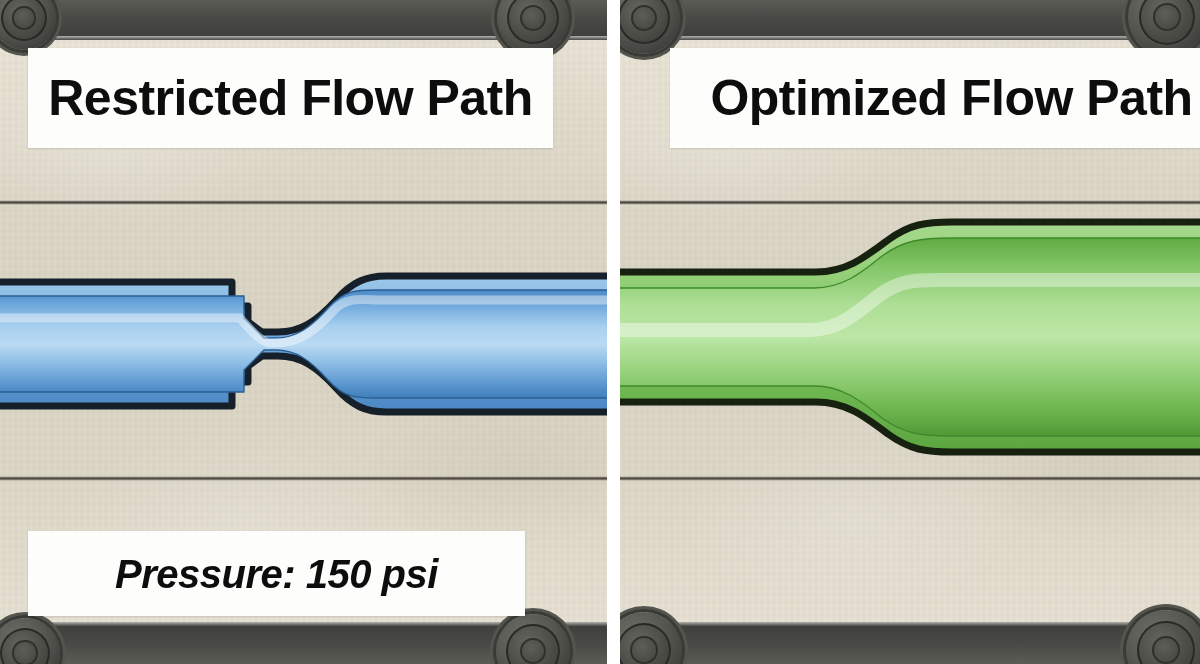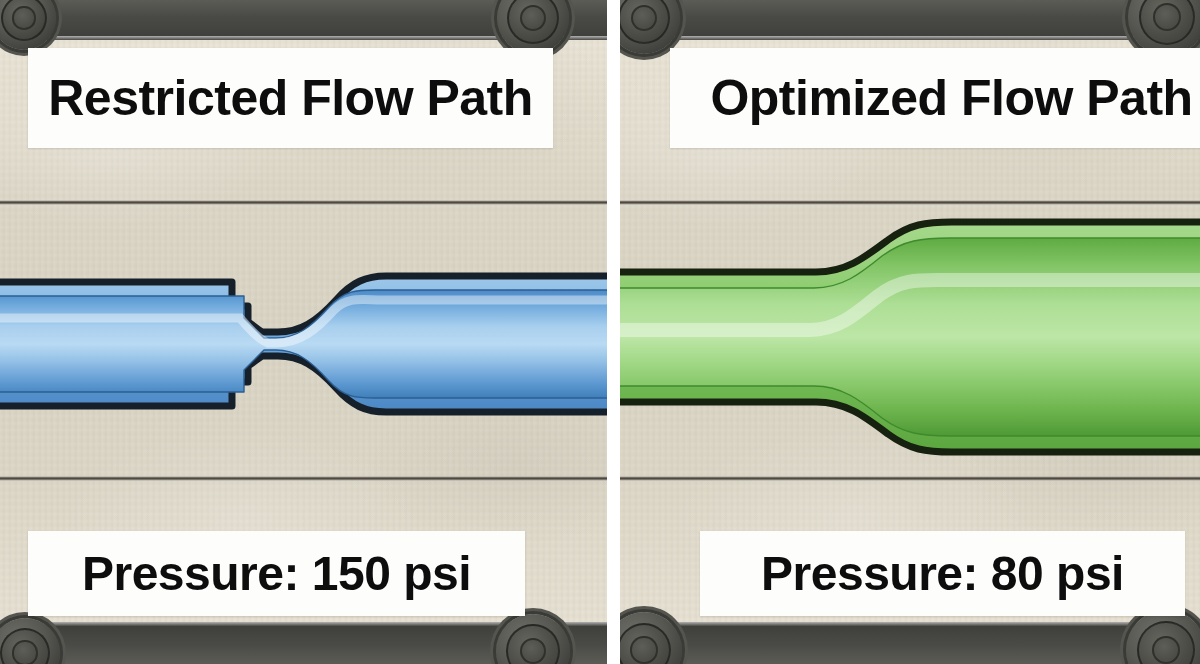--- a/index.html
+++ b/index.html
@@ -115,21 +115,21 @@
     box-shadow:0 1px 2px rgba(0,0,0,.12);
   }
   .plaque span{
     font-weight:bold;
     color:#0d0d0d;
     letter-spacing:-0.5px;
     white-space:nowrap;
     line-height:1;
   }
   .title-text{font-size:50px;}
-  .pressure-text{font-size:48px;}
+  .pressure-text{font-size:40px;font-style:italic;}
 
   #title-left{left:28px;top:48px;width:525px;height:100px;justify-content:center;}
   #title-right{left:670px;top:48px;width:515px;height:100px;justify-content:center;}
   #press-left{left:28px;top:531px;width:497px;height:85px;justify-content:center;}
   #press-right{left:700px;top:531px;width:485px;height:85px;justify-content:center;}
 
   
   #gutter{
     position:absolute;left:607px;top:0;width:13px;height:664px;
     background:#ffffff;
@@ -285,18 +285,15 @@
                C 240,400 222,386 194,386
                L -14,386 Z" fill="url(#greenFill)" stroke="#3f8a2c" stroke-width="1.4" stroke-linejoin="round"></path>
 
       <path d="M -14,330 L 190,330 C 218,330 236,314 258,296 C 282,278 300,280 328,280 L 594,280" fill="none" stroke="rgba(255,255,255,0.40)" stroke-width="14" stroke-linecap="round"></path>
     </svg>
 
     <div class="plaque" id="title-right" style="left:50px;padding-left:24px;">
       <span class="title-text">Optimized Flow Path</span>
     </div>
 
-    <div class="plaque" id="press-right" style="left:80px;width:485px;">
-      <span class="pressure-text">Pressure: 80 psi</span>
-    </div>
   </div>
 
 </div>
 
 </body></html>

